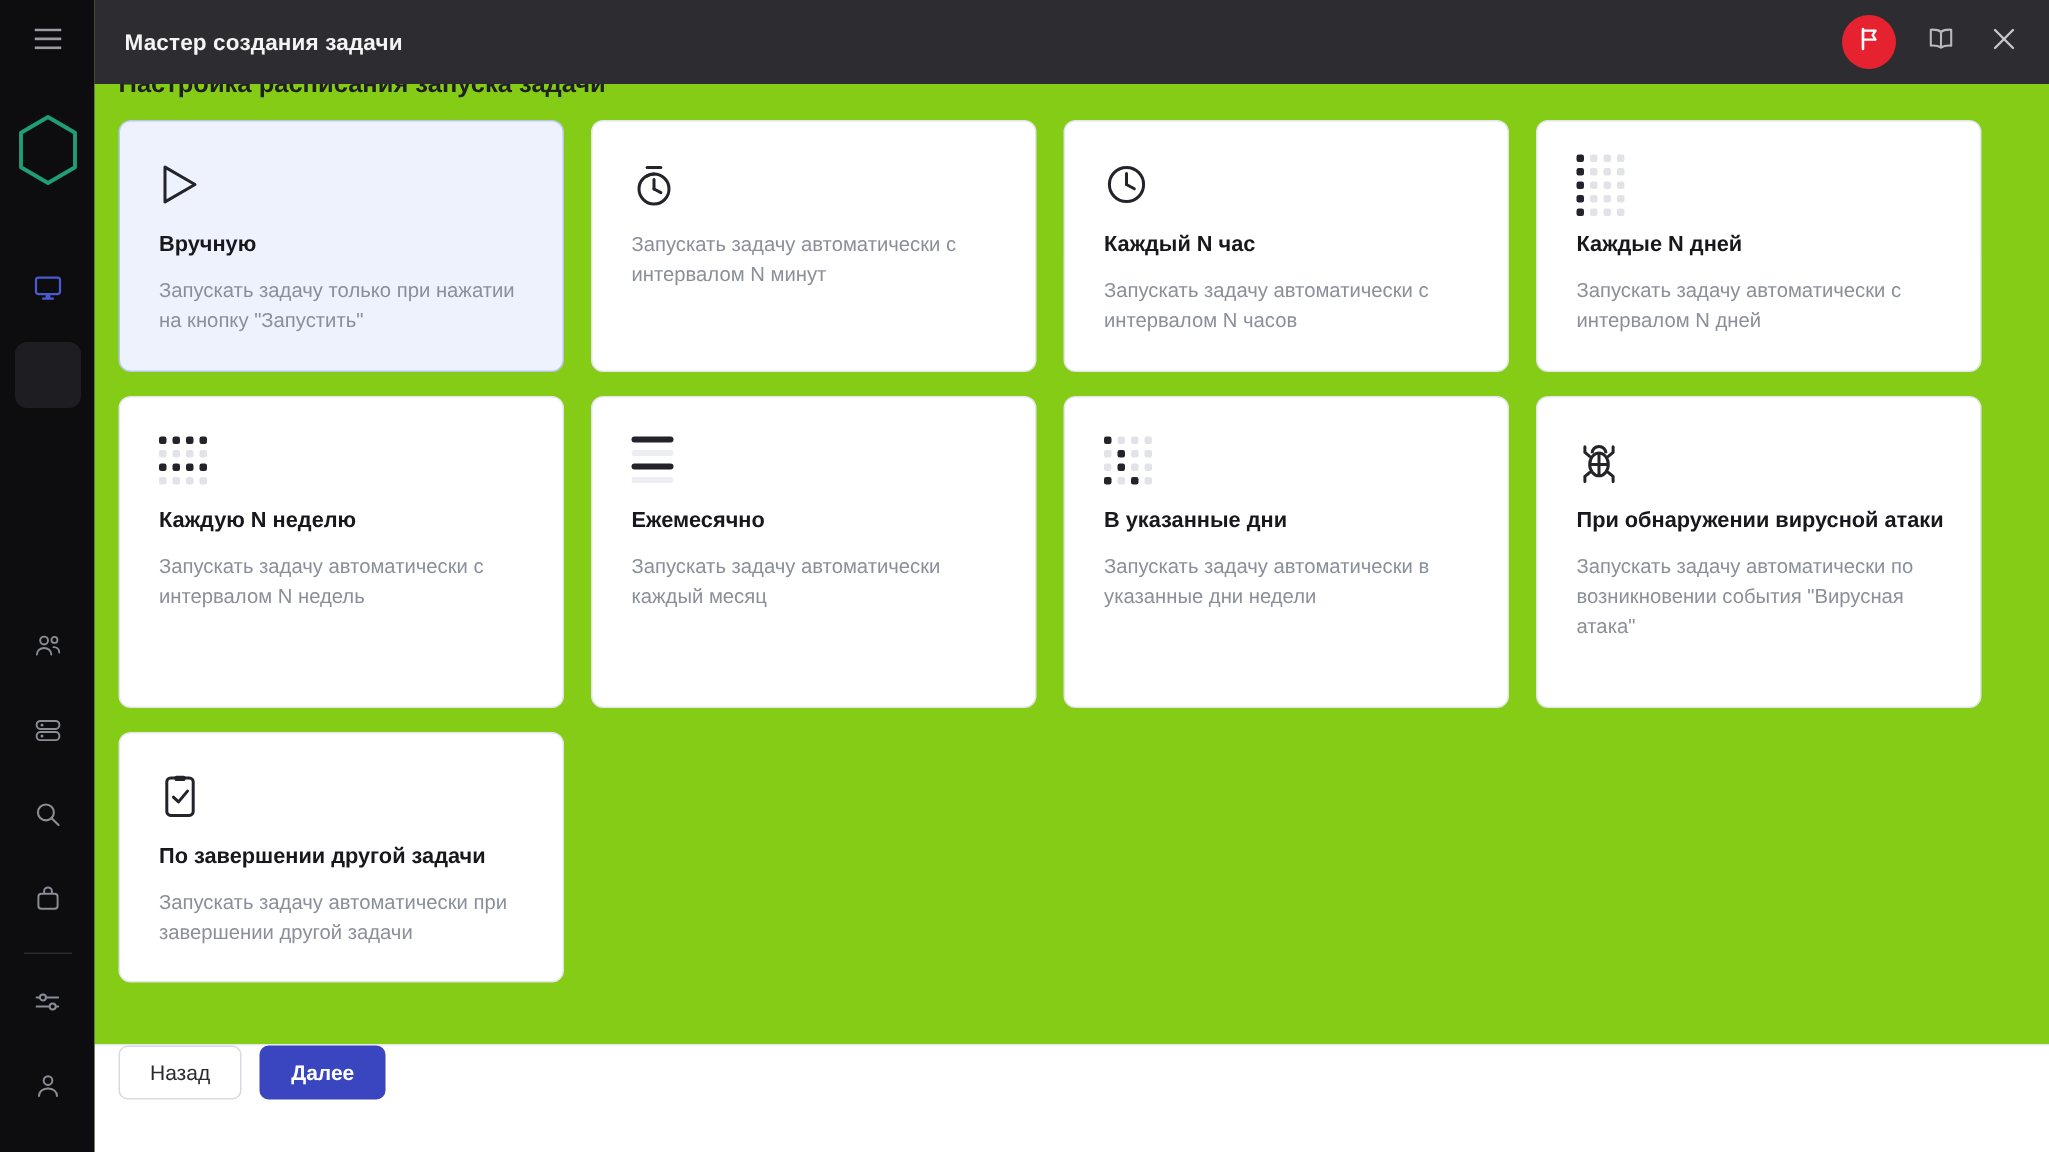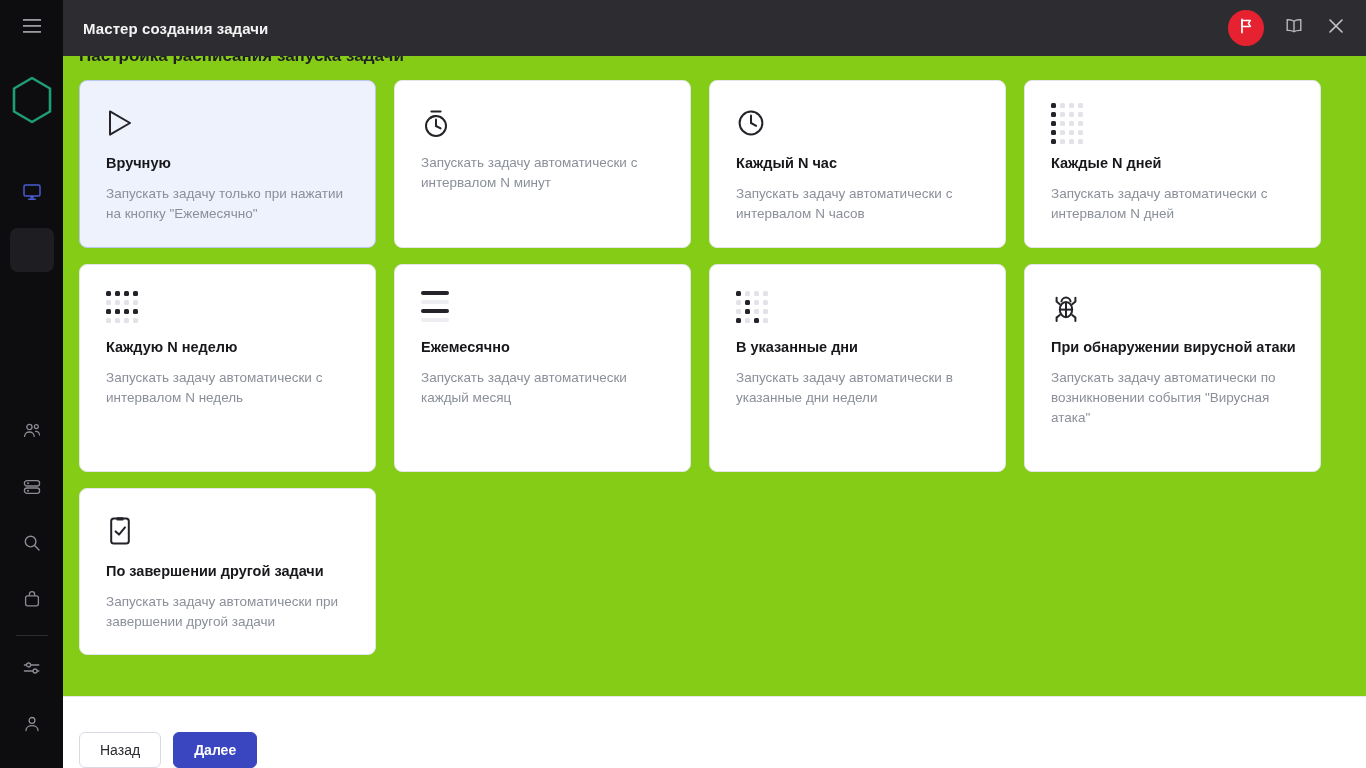--- a/index.html
+++ b/index.html
@@ -183,21 +183,21 @@
   .barstack { display: flex; flex-direction: column; gap: 5px; width: 28px; }
   .bar { height: 4px; border-radius: 2px; background: #eceef2; }
   .bar.on { background: #232329; }
 
   
   .wizard-footer {
     flex: 0 0 72px;
     height: 72px;
     border-top: 1px solid #e6e8ec;
     display: flex;
-    align-items: flex-end;
+    align-items: flex-start;
     padding: 0 16px;
     gap: 12px;
     background: #ffffff;
   }
   .btn {
     font-family: inherit;
     font-size: 14px;
     border-radius: 6px;
     height: 36px;
     padding: 0 20px;
@@ -369,21 +369,21 @@
       <div class="cards-scroll">
         <div class="cards-grid">
 
           <div class="card selected">
             <div class="card-icon">
               <svg width="28" height="30" viewBox="0 0 28 30" aria-hidden="true">
                 <path d="M4 3.4 L24 15 L4 26.6 Z" fill="none" stroke="#232329" stroke-width="2" stroke-linejoin="round"></path>
               </svg>
             </div>
             <div class="card-title">Вручную</div>
-            <div class="card-desc">Запускать задачу только при нажатии на кнопку "Ежемесячно"</div>
+            <div class="card-desc">Запускать задачу только при нажатии на кнопку "Запустить"</div>
           </div>
 
           <div class="card">
             <div class="card-icon">
               <svg width="30" height="32" viewBox="0 0 30 32" aria-hidden="true">
                 <circle cx="15" cy="19" r="10" fill="none" stroke="#232329" stroke-width="2"></circle>
                 <line x1="15" y1="19" x2="15" y2="12.6" stroke="#232329" stroke-width="2" stroke-linecap="round"></line>
                 <line x1="15" y1="19" x2="19.6" y2="21.4" stroke="#232329" stroke-width="2" stroke-linecap="round"></line>
                 <line x1="10.4" y1="4.6" x2="19.6" y2="4.6" stroke="#232329" stroke-width="2" stroke-linecap="round"></line>
                 <path d="M10.2 10.4 A10 10 0 0 1 15 9" fill="none" stroke="#232329" stroke-width="2" stroke-linecap="round"></path>

